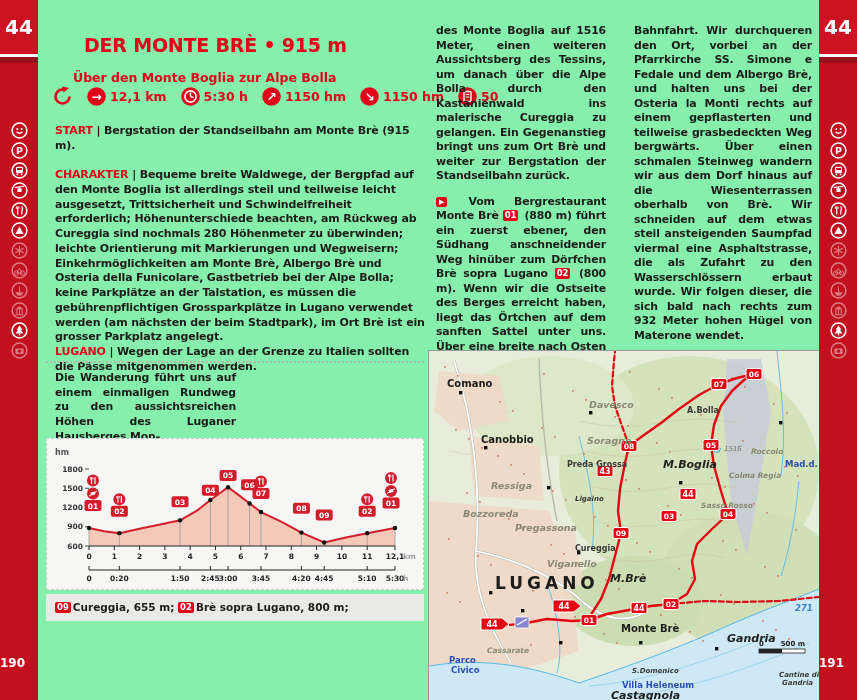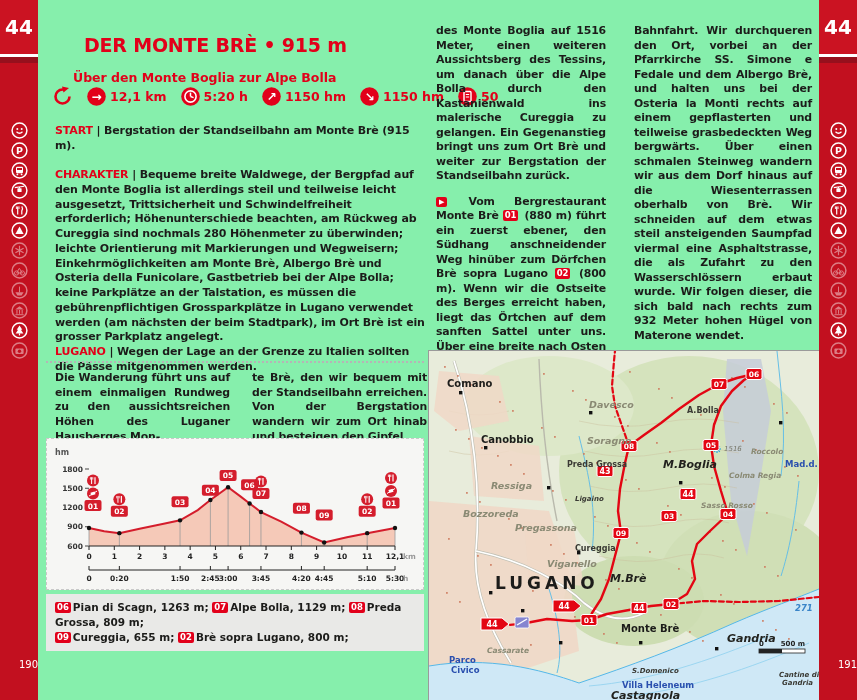--- a/index.html
+++ b/index.html
@@ -8,21 +8,21 @@
   
   .bar{position:absolute;top:0;bottom:0;width:38px;background:#c2101f;color:#fff;z-index:5;}
   .bar-left{left:0}.bar-right{right:0}
   .corner{position:absolute;top:0;left:0;right:0;height:54px;background:#cb1322;
           display:flex;align-items:center;justify-content:center;
           font-size:20px;font-weight:700;border-bottom:3px solid #fff;}
   .corner::after{content:"";position:absolute;left:0;right:0;bottom:-9px;height:6px;background:#96101d;}
   .bar-icons{position:absolute;top:122px;left:0;right:0;display:flex;flex-direction:column;align-items:center;gap:3px;}
   .icon-c{width:17px;height:17px;}
   .icon-c.dim{opacity:.45;}
-  .pagenum{position:absolute;bottom:30px;left:0;right:0;text-align:right;font-size:10px;font-weight:400;}
+  .pagenum{position:absolute;bottom:30px;left:0;right:0;text-align:left;font-size:12px;font-weight:700;}
   
   .title{position:absolute;left:72px;top:22px;margin:12px;font-size:19px;font-weight:700;color:#e2001a;letter-spacing:-.2px;}
   .subtitle{position:absolute;left:55px;top:52px;margin:18px;font-size:12.5px;font-weight:700;color:#e2001a;text-align:center;}
   .stats{position:absolute;left:52px;top:86px;display:flex;align-items:center;gap:13px;
          color:#e2001a;font-weight:700;font-size:12.5px;}
   .stat{display:flex;align-items:center;gap:3px;}
   .infobox{position:absolute;left:55px;top:124px;width:372px;font-size:11px;line-height:1.34;
            font-weight:600;letter-spacing:-.15px;}
   .kw{color:#e2001a;font-weight:700;}
   .dotted-sep{position:absolute;left:46px;top:361px;width:378px;border-top:2px dotted #b5b5b5;}
@@ -284,21 +284,21 @@
         </svg>
         <span>12,1 km</span>
       </div>
       <div class="stat">
         <svg width="21" height="21" viewBox="0 0 21 21">
           <circle cx="10.5" cy="10.5" r="9.3" fill="#e2001a"></circle>
           <circle cx="10.5" cy="10.5" r="5.6" fill="none" stroke="#fff" stroke-width="1.6"></circle>
           <line x1="10.5" y1="10.5" x2="10.5" y2="6.6" stroke="#fff" stroke-width="1.5"></line>
           <line x1="10.5" y1="10.5" x2="13.6" y2="11.6" stroke="#fff" stroke-width="1.5"></line>
         </svg>
-        <span>5:20 h</span>
+        <span>5:30 h</span>
       </div>
       <div class="stat">
         <svg width="21" height="21" viewBox="0 0 21 21">
           <circle cx="10.5" cy="10.5" r="9.3" fill="#e2001a"></circle>
           <text x="10.5" y="14.6" text-anchor="middle" font-size="12" font-weight="700" fill="#fff">↗</text>
         </svg>
         <span>1150 hm</span>
       </div>
       <div class="stat">
         <svg width="21" height="21" viewBox="0 0 21 21">
@@ -328,21 +328,20 @@
     <span>Bequeme breite Waldwege, der Bergpfad auf den Monte Boglia ist allerdings steil und teilweise leicht ausgesetzt, Trittsicherheit und Schwindelfreiheit erforderlich; Höhenunterschiede beachten, am Rückweg ab Cureggia sind nochmals 280 Höhenmeter zu überwinden; leichte Orientierung mit Markierungen und Wegweisern; Einkehrmöglichkeiten am Monte Brè, Albergo Brè und Osteria della Funicolare, Gastbetrieb bei der Alpe Bolla; keine Parkplätze an der Talstation, es müssen die gebührenpflichtigen Grossparkplätze in Lugano verwendet werden (am nächsten der beim Stadtpark), im Ort Brè ist ein grosser Parkplatz angelegt.</span><br>
     <span class="kw">LUGANO</span>
     <span>|</span>
     <span>Wegen der Lage an der Grenze zu Italien sollten die Pässe mitgenommen werden.</span>
   </div>
 
   <div class="dotted-sep"></div>
 
   <div class="intro">
     <p>Die Wanderung führt uns auf einem einmaligen Rundweg zu den aussichtsreichen Höhen des Luganer Hausberges Mon-</p>
-    <p>te Brè, den wir bequem mit der Standseilbahn erreichen. Von der Bergstation wandern wir zum Ort hinab und besteigen den Gipfel</p>
   </div>
 
   <div class="chartbox">
     <svg id="chart-svg" width="376" height="150" viewBox="0 0 376 150">
         <text x="8" y="16" font-size="8" fill="#555" font-weight="600">hm</text>
         <line x1="38" y1="107" x2="42" y2="107" stroke="#444" stroke-width="1"></line>
         <text x="36" y="109.6" text-anchor="end" font-size="7.5" fill="#333" font-weight="600">600</text>
         <line x1="38" y1="87.75" x2="42" y2="87.75" stroke="#444" stroke-width="1"></line>
         <text x="36" y="90.35" text-anchor="end" font-size="7.5" fill="#333" font-weight="600">900</text>
         <line x1="38" y1="68.5" x2="42" y2="68.5" stroke="#444" stroke-width="1"></line>
@@ -497,21 +496,20 @@
           <line x1="341.4" y1="35.60833333333333" x2="341.4" y2="38.008333333333326" stroke="#fff" stroke-width="0.8"></line>
           <line x1="343.8" y1="35.60833333333333" x2="343.8" y2="38.008333333333326" stroke="#fff" stroke-width="0.8"></line>
           <line x1="346" y1="35.60833333333333" x2="346" y2="42.408333333333324" stroke="#fff" stroke-width="1.2"></line>
           <rect x="335.5" y="58.508333333333326" width="17" height="11" rx="2" fill="#d41d2c"></rect>
           <text x="344" y="67.00833333333333" text-anchor="middle" font-size="7.5" font-weight="700" fill="#fff">01</text>
         </g>
       </svg>
   </div>
 
   <div class="legendbox" id="legend-box">
-      <div><span class="badge">06</span><span>Pian di Scagn, 1263 m; </span><span class="badge">07</span><span>Alpe Bolla, 1129 m; </span><span class="badge">08</span><span>Preda Grossa, 809 m; </span></div>
       <div><span class="badge">09</span><span>Cureggia, 655 m; </span><span class="badge">02</span><span>Brè sopra Lugano, 800 m; </span></div>
     </div>
 
   <div class="artcol artcol-1" id="art-col-1">
       <p>des Monte Boglia auf 1516 Meter, einen weiteren Aussichtsberg des Tessins, um danach über die Alpe Bolla durch den Kastanienwald ins malerische Cureggia zu gelangen. Ein Gegenanstieg bringt uns zum Ort Brè und weiter zur Bergstation der Standseilbahn zurück.</p>
       <p><span class="play-ic">▶</span> Vom Bergrestaurant Monte Brè <span class="badge">01</span> (880 m) führt ein zuerst ebener, den Südhang anschneidender Weg hinüber zum Dörfchen Brè sopra Lugano <span class="badge">02</span> (800 m). Wenn wir die Ostseite des Berges erreicht haben, liegt das Örtchen auf dem sanften Sattel unter uns. Über eine breite nach Osten gerichtete Treppe steigen wir ins Dorf hinab. Das gemütliche Dörfchen kann auch aus der Stadt durch einen Autobus erreicht werden. Empfehlenswerter und romantischer ist jedoch die</p>
     </div>
   <div class="artcol artcol-2" id="art-col-2">
       <p>Bahnfahrt. Wir durchqueren den Ort, vorbei an der Pfarrkirche SS. Simone e Fedale und dem Albergo Brè, und halten uns bei der Osteria la Monti rechts auf einem gepflasterten und teilweise grasbedeckten Weg bergwärts. Über einen schmalen Steinweg wandern wir aus dem Dorf hinaus auf die Wiesenterrassen oberhalb von Brè. Wir schneiden auf dem etwas steil ansteigenden Saumpfad viermal eine Asphaltstrasse, die als Zufahrt zu den Wasserschlössern erbaut wurde. Wir folgen dieser, die sich bald nach rechts zum 932 Meter hohen Hügel von Materone wendet.</p>
       <p>Zum ersten Mal treten wir nahe an den östlichen Abbruch heran, auf dem weiter oben am Monte Boglia die Landesgrenze verläuft. Durch einen Birkenhain sehen wir auf den dunkelblauen nach Italien</p>

